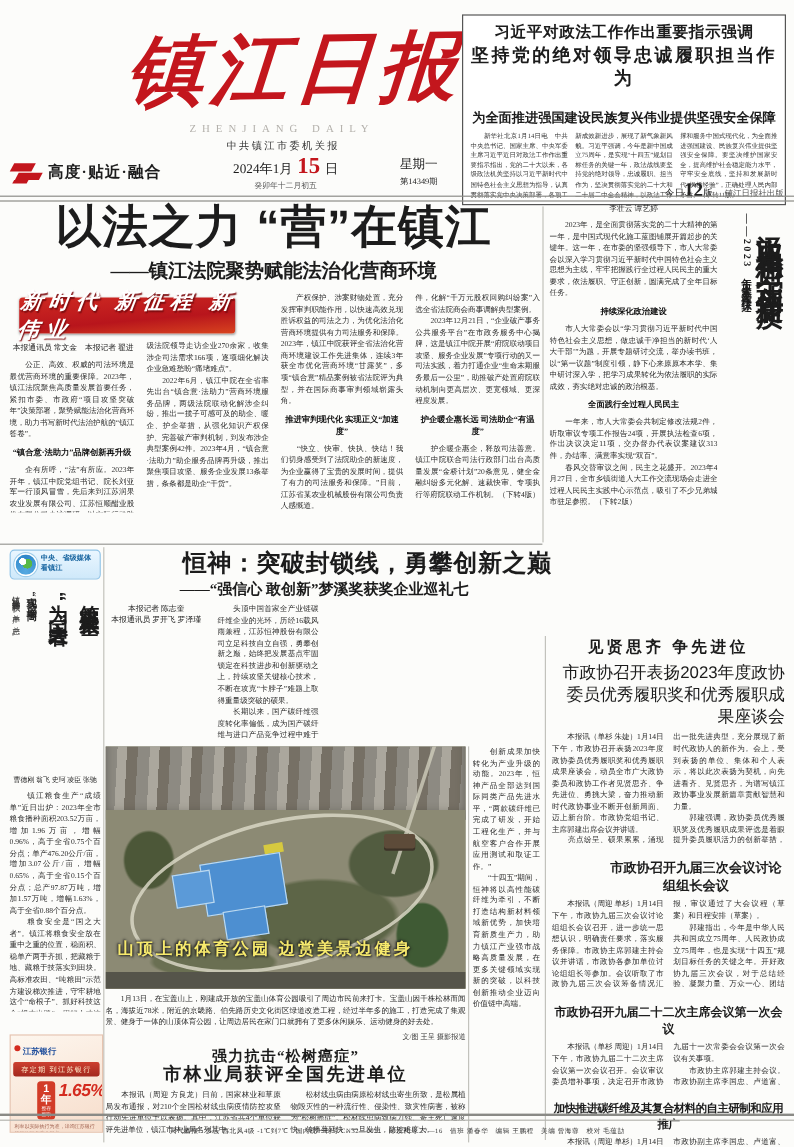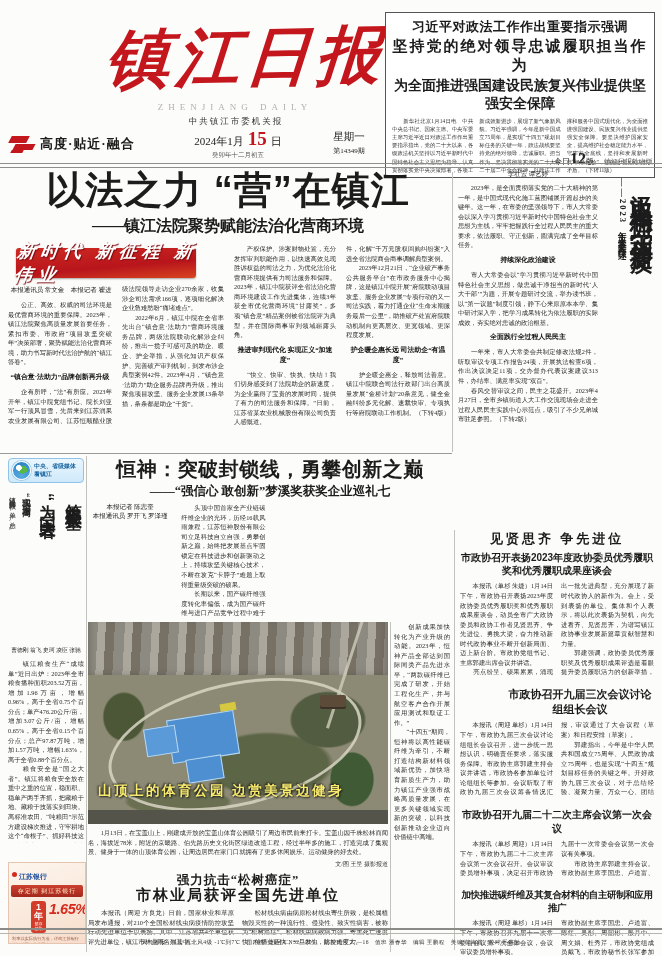--- a/index.html
+++ b/index.html
@@ -25,21 +25,21 @@
   .organ{font-size:8.5px;color:#333;letter-spacing:2px;}
   .flag-ico{position:relative;width:26px;height:20px;display:inline-block;vertical-align:middle;}
   .flag-ico i{position:absolute;background:#c3161d;display:block;}
   .flag-ico .f1{left:0;top:2px;width:18px;height:7px;transform:skewX(-28deg);}
   .flag-ico .f2{left:4px;top:10px;width:20px;height:6px;transform:skewX(-28deg);}
   .flag-ico .f3{left:1px;top:16px;width:12px;height:3px;transform:skewX(-28deg);}
   .slogan{font-size:13px;font-weight:bold;letter-spacing:1px;}
   .topbox{border:1px solid #555;padding:5px 6px 4px 6px;background:#fff;}
   .tb1{font-size:13px;font-weight:bold;letter-spacing:.5px;}
   .tb2{font-size:15px;font-weight:bold;letter-spacing:2px;margin-top:1px;}
-  .tb3{font-size:14px;font-weight:bold;margin-top:2px;}
+  .tb3{font-size:11px;font-weight:bold;margin-top:16px;}
   
   .hl-main{font-size:38px;font-weight:900;letter-spacing:1px;line-height:1.05;}
   .hl-sub{font-size:16px;font-weight:bold;}
   .banner{background:linear-gradient(175deg,#cf2a22,#b8151c 60%,#d8441f);
           border-radius:3px;color:#fff;display:flex;align-items:center;justify-content:center;
           box-shadow:0 1px 2px rgba(0,0,0,.35);}
   .banner span{font-size:18px;font-weight:bold;font-style:italic;letter-spacing:5px;
           transform:skewX(-8deg);text-shadow:1px 1px 1px #7e0d10;}
   .byline{font-size:6.5px;color:#222;text-align:center;}
   
@@ -79,21 +79,21 @@
     transform:rotate(18deg);opacity:.8;}
   .ph-court{position:absolute;background:#4d8fd1;border:1.5px solid #bcd9ef;}
   .ph-yellow{position:absolute;background:#d6c93f;}
   .ph-pav{position:absolute;background:#5d4b39;border-radius:2px;box-shadow:0 2px 0 #3c3227;}
   .ph-road{position:absolute;left:0;bottom:0;width:100%;height:7%;background:#55544a;}
   .ph-title{position:absolute;left:10px;bottom:24px;font-size:13.5px;font-weight:900;
     color:#f7ea6d;letter-spacing:2.5px;text-shadow:1px 1px 2px #1d1d1d,-1px -1px 2px #1d1d1d;
     font-family:"Liberation Sans",sans-serif;}
   
   .kicker{font-size:13px;font-weight:bold;letter-spacing:3px;}
-  .zx-t1{font-size:10px;font-weight:bold;line-height:1.32;}
+  .zx-t1{font-size:14px;font-weight:normal;line-height:1.32;text-align:right;}
   .zx-t2{font-size:11px;font-weight:bold;margin-left:46px;}
   .zx-t3{font-size:10px;font-weight:bold;}
   .zx-t4{font-size:9.5px;font-weight:bold;letter-spacing:-.4px;}
   
   .fr-kick{font-size:12.5px;font-weight:bold;letter-spacing:1px;}
   .fr-title{font-size:15px;font-weight:900;letter-spacing:2px;}
   
   .ad{background:linear-gradient(160deg,#fdf6ee,#f7ddcb);border:1px solid #e6c4b0;
       font-family:"Liberation Sans",sans-serif;overflow:hidden;}
   .ad-bank{font-size:7px;font-weight:bold;color:#1f4e9c;}
@@ -232,21 +232,21 @@
     <div style="display:flex;align-items:flex-start;gap:3px;padding:2px 3px;margin-left:19px;">
       <span class="ad-term">
         <b>1年</b>
         <i>整存整取</i>
       </span>
       <span class="ad-rate">1.65%-2.96%</span>
     </div>
     <div class="ad-note">利率以实际执行为准，详询江苏银行镇江地区各营业网点。</div>
   </div>
 
-  <div class="abs ctr hs-title sans" style="left:88px;top:456px;width:364px;">恒神：突破封锁线，勇攀创新之巅</div>
+  <div class="abs ctr hs-title sans" style="left:88px;top:456px;width:364px;padding-left:36px;">恒神：突破封锁线，勇攀创新之巅</div>
   <div class="abs ctr hs-sub" style="left:88px;top:483px;width:364px;">——“强信心 敢创新”梦溪奖获奖企业巡礼七</div>
   <div class="abs cols4" style="left:88px;top:503px;width:364px;height:114px;overflow:hidden;">
     <div class="byline" style="margin-bottom:4px;">
       <div>本报记者 陈志奎</div>
       <div>本报通讯员 罗开飞 罗泽瑾</div>
     </div>
     <div class="t-just">　　头顶中国首家全产业链碳纤维企业的光环，历经16载风雨兼程，江苏恒神股份有限公司立足科技自立自强，勇攀创新之巅，始终把发展基点牢固锁定在科技进步和创新驱动之上，持续攻坚关键核心技术，不断在攻克“卡脖子”难题上取得重量级突破的硕果。
 　　长期以来，国产碳纤维强度转化率偏低，成为国产碳纤维与进口产品竞争过程中难于回避的短板。大浪淘沙，一批又一批企业倒在了黎明之前，恒神却选择迎难而上，矢志打破国外技术封锁，加快推进碳纤维及其复合材料的自主研制和应用推广。
 　　科技立身的恒神，面对碳纤维技术的国际封锁，十余年来在独立创新的道路上苦心孤诣，走过一段漫长的蛰伏期，最终在求索中释放光彩。“创新精神是我们打破封锁的核心竞争力的根本，科技攻坚团队是我们企业的生命线。”该公司负责人表示。
 　　创新并不是一蹴而就的爆发力量。眼下，恒神正稳步推进新一代碳纤维研发和工程化制备项目，“包括T1100级碳纤维和M40X级碳纤维的研发，这是目前在碳纤维领域最前沿的课题。”该公司首席工程师梅川表示，相关研发项目一旦完成，国产碳纤维在复合材料领域的强度转化率将达到国际先进水平，有力促进高端应用。

